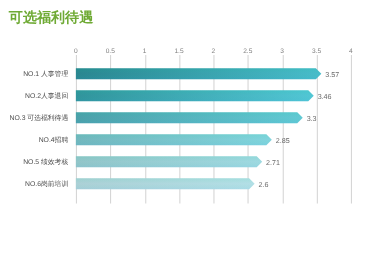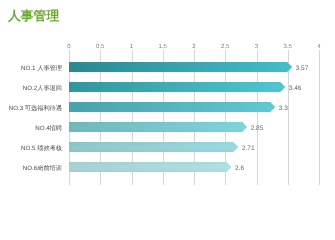--- a/index.html
+++ b/index.html
@@ -27,21 +27,21 @@
   .bar-value-label{position:absolute;left:100%;margin-left:3.5px;top:50%;
         transform:translateY(-2.4px);font-size:6.5px;color:#6a6a6a;
         white-space:nowrap;line-height:7px;}
   svg.bar-shape{display:block;overflow:visible;}
 </style>
 </head>
 <body>
 
 <div id="root">
 
-  <div id="chart-title" style="color: rgb(111, 170, 53);">人事管理</div>
+  <div id="chart-title" style="color: rgb(111, 170, 53);">可选福利待遇</div>
 
   <div id="plot">
 
     <div class="gridline" style="left: 0px; background: rgb(214, 214, 214); display: block;"></div>
     <div class="gridline" style="left: 31.25px; background: rgb(214, 214, 214); display: block;"></div>
     <div class="gridline" style="left: 62.5px; background: rgb(214, 214, 214); display: block;"></div>
     <div class="gridline" style="left: 93.75px; background: rgb(214, 214, 214); display: block;"></div>
     <div class="gridline" style="left: 125px; background: rgb(214, 214, 214); display: block;"></div>
     <div class="gridline" style="left: 156.25px; background: rgb(214, 214, 214); display: block;"></div>
     <div class="gridline" style="left: 187.5px; background: rgb(214, 214, 214); display: block;"></div>

